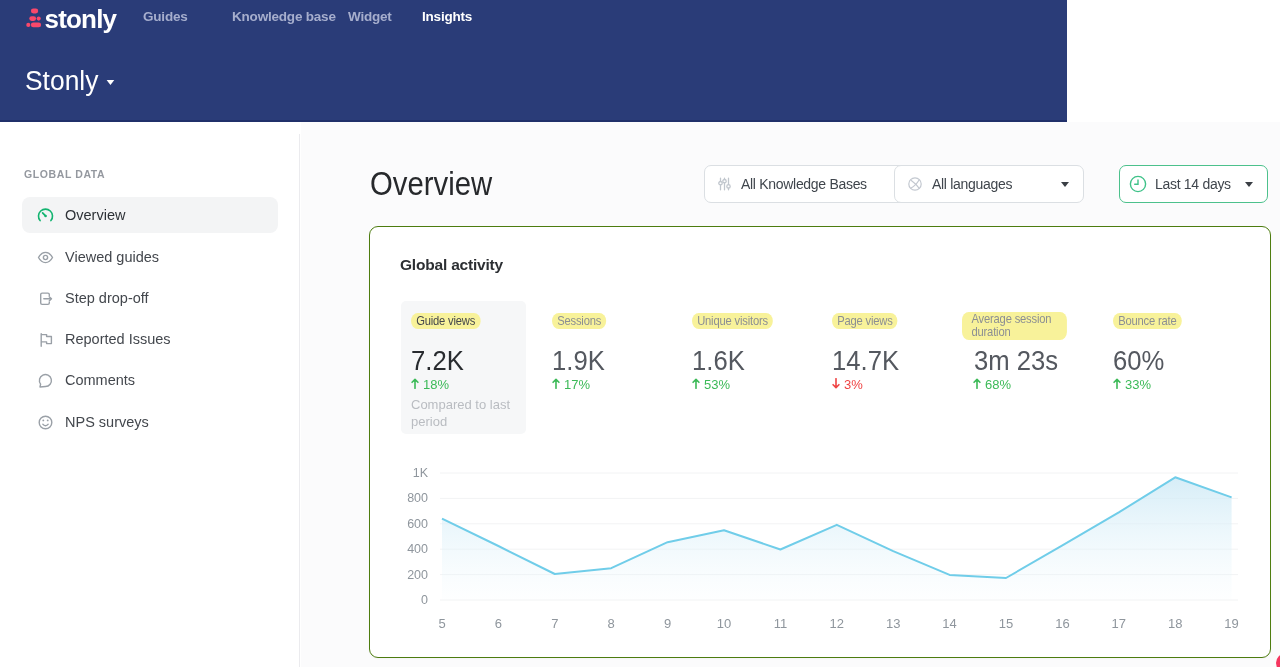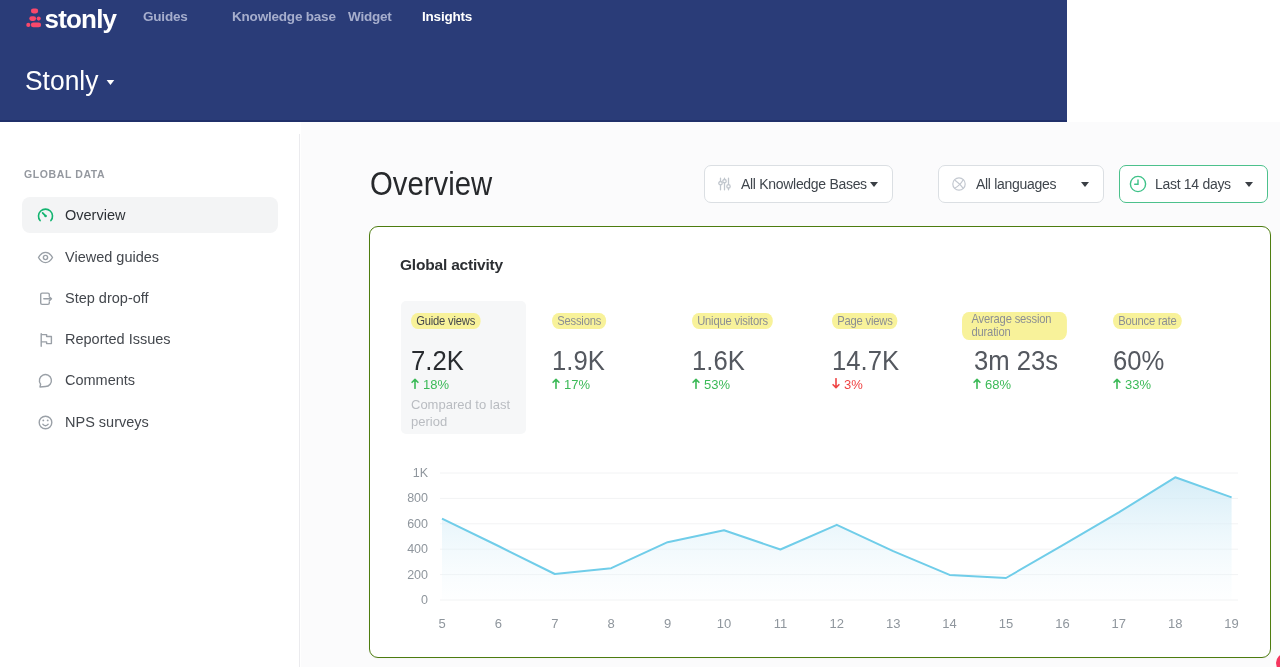--- a/index.html
+++ b/index.html
@@ -14,22 +14,22 @@
   .sidebar { position:absolute; left:0; top:122px; width:300px; height:545px; background:#ffffff; border-right:1px solid #ebebee;margin-top:12px; }
   .sb-label { position:absolute; left:24px; top:34px; font-size:10.5px; font-weight:700; letter-spacing:0.6px; color:#94989f; }
   .sb-item { position:absolute; left:22px; width:256px; height:36px; border-radius:8px; display:flex; align-items:center; font-size:14.5px; color:#43474d; }
   .sb-item svg { margin-left:15px; margin-right:11px; flex:none; }
   .sb-item.on { background:#f3f4f5; color:#2e3237; font-weight:500; }
   .main { position:absolute; left:301px; top:122px; width:979px; height:545px; background:#fbfbfc; }
   .h1 { position:absolute; left:370px; top:165px; font-size:33.5px; color:#27292c; transform:scaleX(0.875); transform-origin:left top; }
   .dd { position:absolute; top:165px; height:38px; background:#fff; border:1px solid #dbdfe3; border-radius:7px; display:flex; align-items:center; font-size:14px; letter-spacing:-0.3px; color:#3f454c; }
   .dd svg { margin-left:13px; margin-right:10px; flex:none; }
   .dd .caret { position:absolute; right:14px; width:0; height:0; border-left:4.5px solid transparent; border-right:4.5px solid transparent; border-top:5.5px solid #3a3f45; }
-  .dd1 { left:704px; width:189px; }
-  .dd2 { left:938px; width:166px; }
+  .dd1 { left:704px; width:223px; }
+  .dd2 { left:894px; width:190px; }
   .dd3 { left:1119px; width:149px; border:1px solid #4cc18c; }
   .dd3 svg { margin-left:9px; margin-right:8px; }
   .card { position:absolute; left:369px; top:226px; width:902px; height:432px; background:#ffffff; border:1px solid #4d7c0f; border-radius:9px; box-shadow:0 1px 2px rgba(0,0,0,0.03); }
   .card-title { position:absolute; left:30px; top:29px; font-size:15.5px; font-weight:700; letter-spacing:-0.2px; color:#2c2f33; }
   .m-box { position:absolute; left:31px; top:74px; width:125px; height:133px; background:#f6f7f8; border-radius:5px; }
   .metric { position:absolute; top:84px; height:125px; }
   .metric > div { position:absolute; left:0; }
   .pill { display:inline-block; background:#f8f29a; border-radius:8px; padding:1px 6px 1.5px; font-size:13px; letter-spacing:-0.2px; color:#8c8f93; line-height:13.5px; margin-top:-1px; transform:scaleX(0.86); transform-origin:left top; }
   .pill.dark { color:#45484c; }
   .val { font-size:28.5px; color:#54585f; top:33px; white-space:nowrap; transform:scaleX(0.9); transform-origin:left top; }

